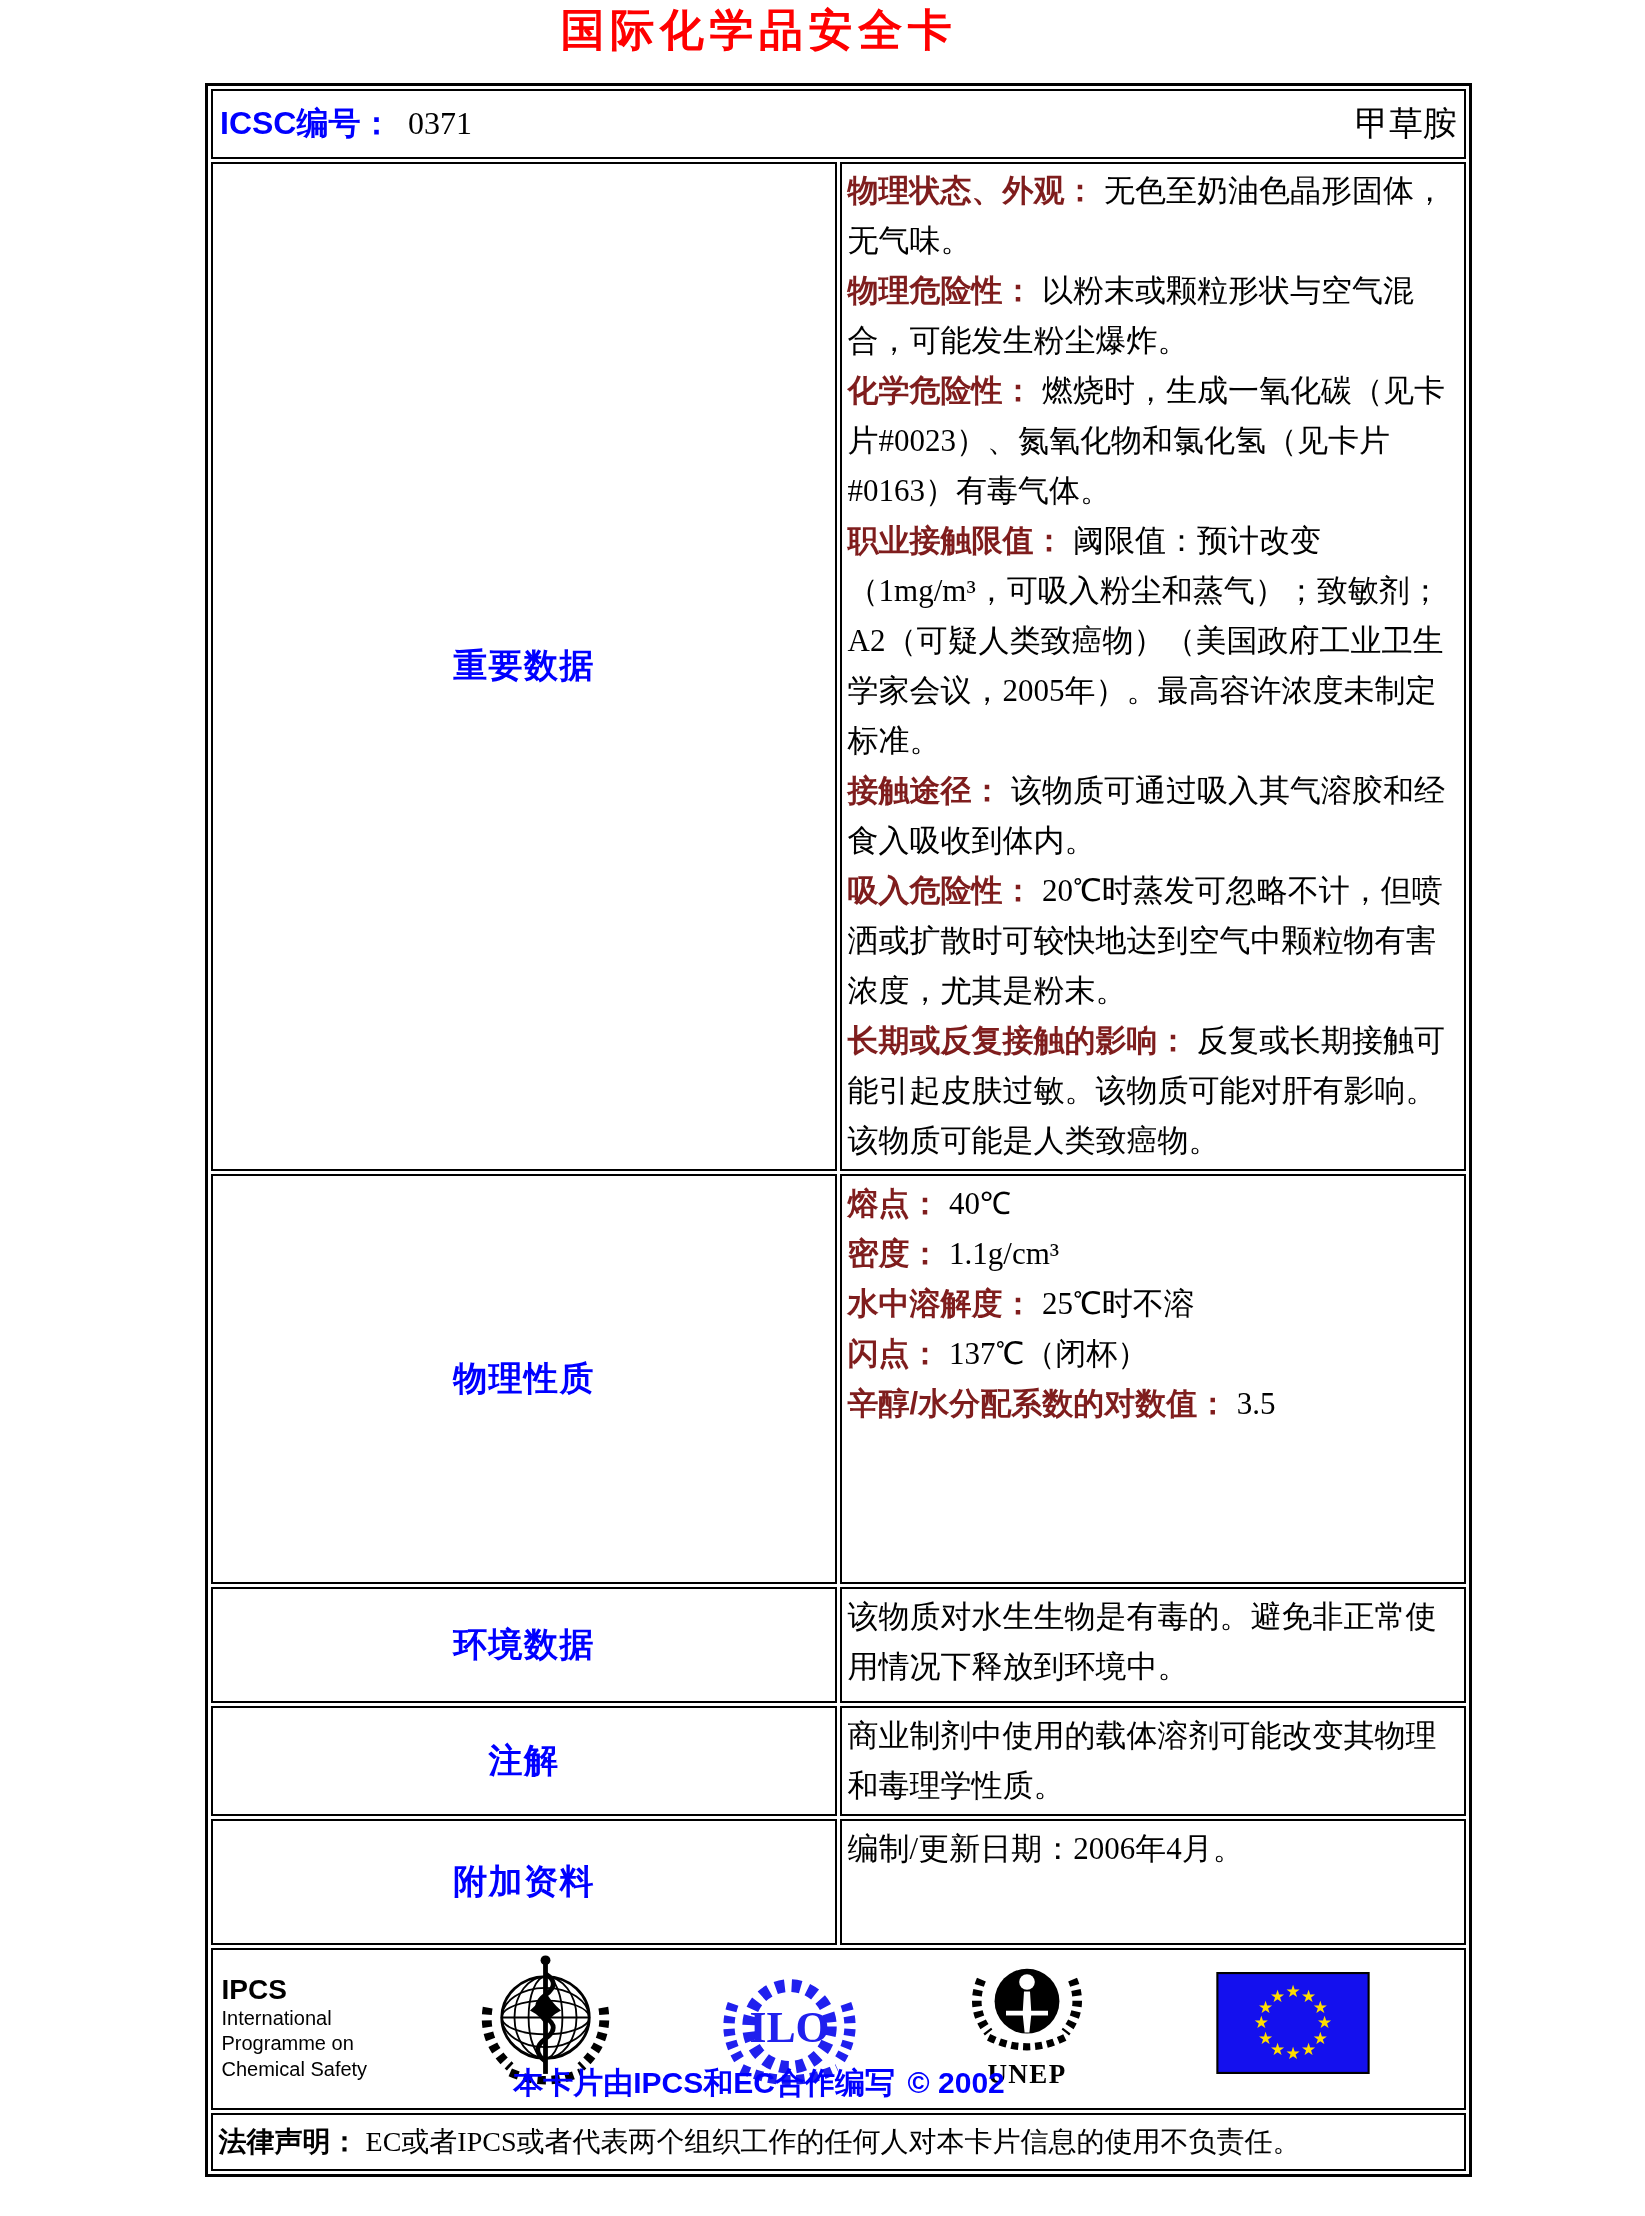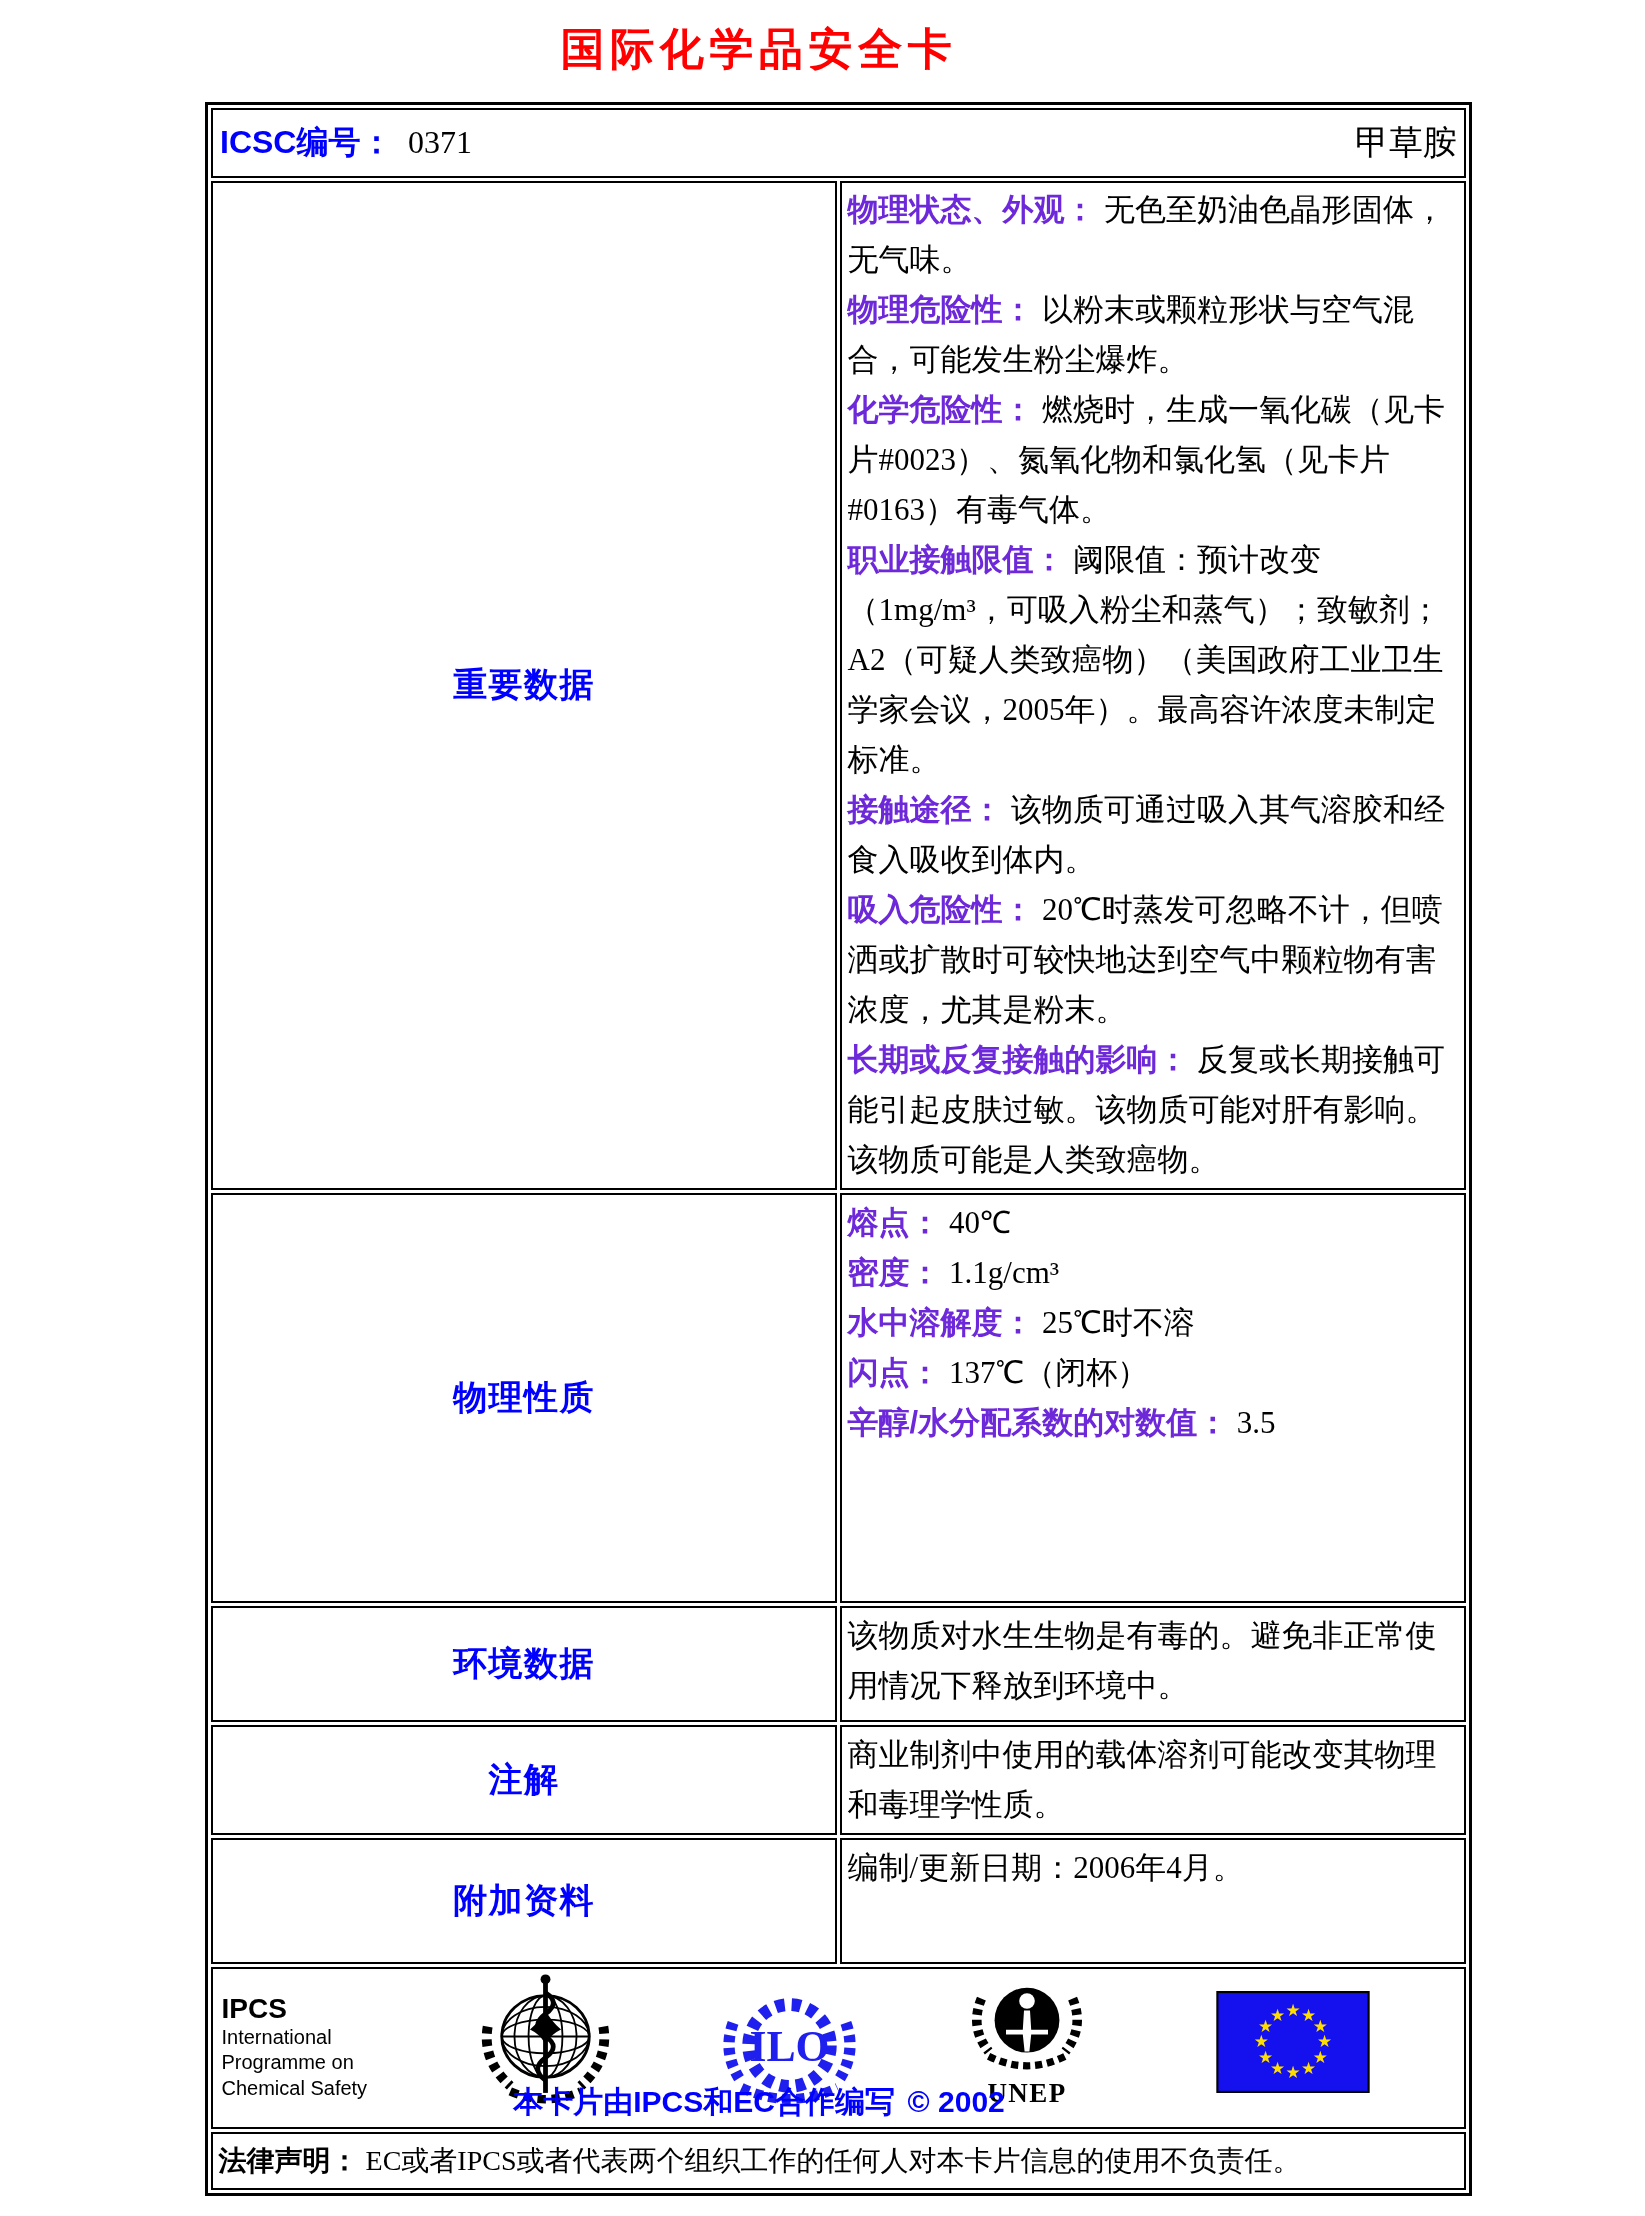--- a/index.html
+++ b/index.html
@@ -3,21 +3,21 @@
 <meta charset="utf-8">
 <style>
   * { margin: 0; padding: 0; box-sizing: border-box; }
   html, body { background: #ffffff; }
   body {
     width: 1645px; height: 2216px;
     font-family: "Liberation Serif", serif;
     color: #000;
     position: relative;
   }
-  .title-wrap { width: 1518px; text-align: center; padding-top: 20px; }
+  .title-wrap { width: 1518px; text-align: center; padding-top: 1px; }
   .page-title {
     color: #ff0000;
     font-family: "Liberation Sans", sans-serif;
     font-size: 44px; font-weight: bold; letter-spacing: 5.6px;
   }
   table.card {
     margin-left: 205px; margin-top: 22.6px;
     width: 1267px;
     border: 3.5px solid #000;
     border-collapse: separate; border-spacing: 3.5px;
@@ -34,21 +34,21 @@
   .hdr-left .hdr-num { font-size: 32px; margin-left: 15.5px; font-family: "Liberation Serif", serif; }
   .hdr-name { font-size: 34px; }
   td.sec-label {
     width: 154px; text-align: center; vertical-align: middle;
   }
   td.sec-label .blue-label { font-size: 34px; letter-spacing: 1.4px; }
   td.sec-body {
     vertical-align: top; padding: 2.8px 5.6px;
     font-size: 31px; line-height: 50px;
   }
-  .entry-label { color: #6d28d9; font-weight: bold; font-family: "Liberation Sans", sans-serif; padding-right: 8.5px; }
+  .entry-label { color: #7f1d1d; font-weight: bold; font-family: "Liberation Sans", sans-serif; padding-right: 8.5px; }
   .entry-text { color: #000; }
   td.row-important { height: 692px; }
   td.row-physical  { height: 410px; margin-top: 19px; }
   td.row-env       { height: 116px; }
   td.row-notes     { height: 96px; }
   td.row-addl      { height: 126px; }
   td.footer-cell   { height: 162px; position: relative; }
   .ipcs-block { position: absolute; left: 8.5px; top: 24px; font-family: "Liberation Sans", sans-serif; }
   .ipcs-title { font-size: 28px; font-weight: bold; line-height: 32px; }
   .ipcs-line  { font-size: 20px; line-height: 25.4px; }

